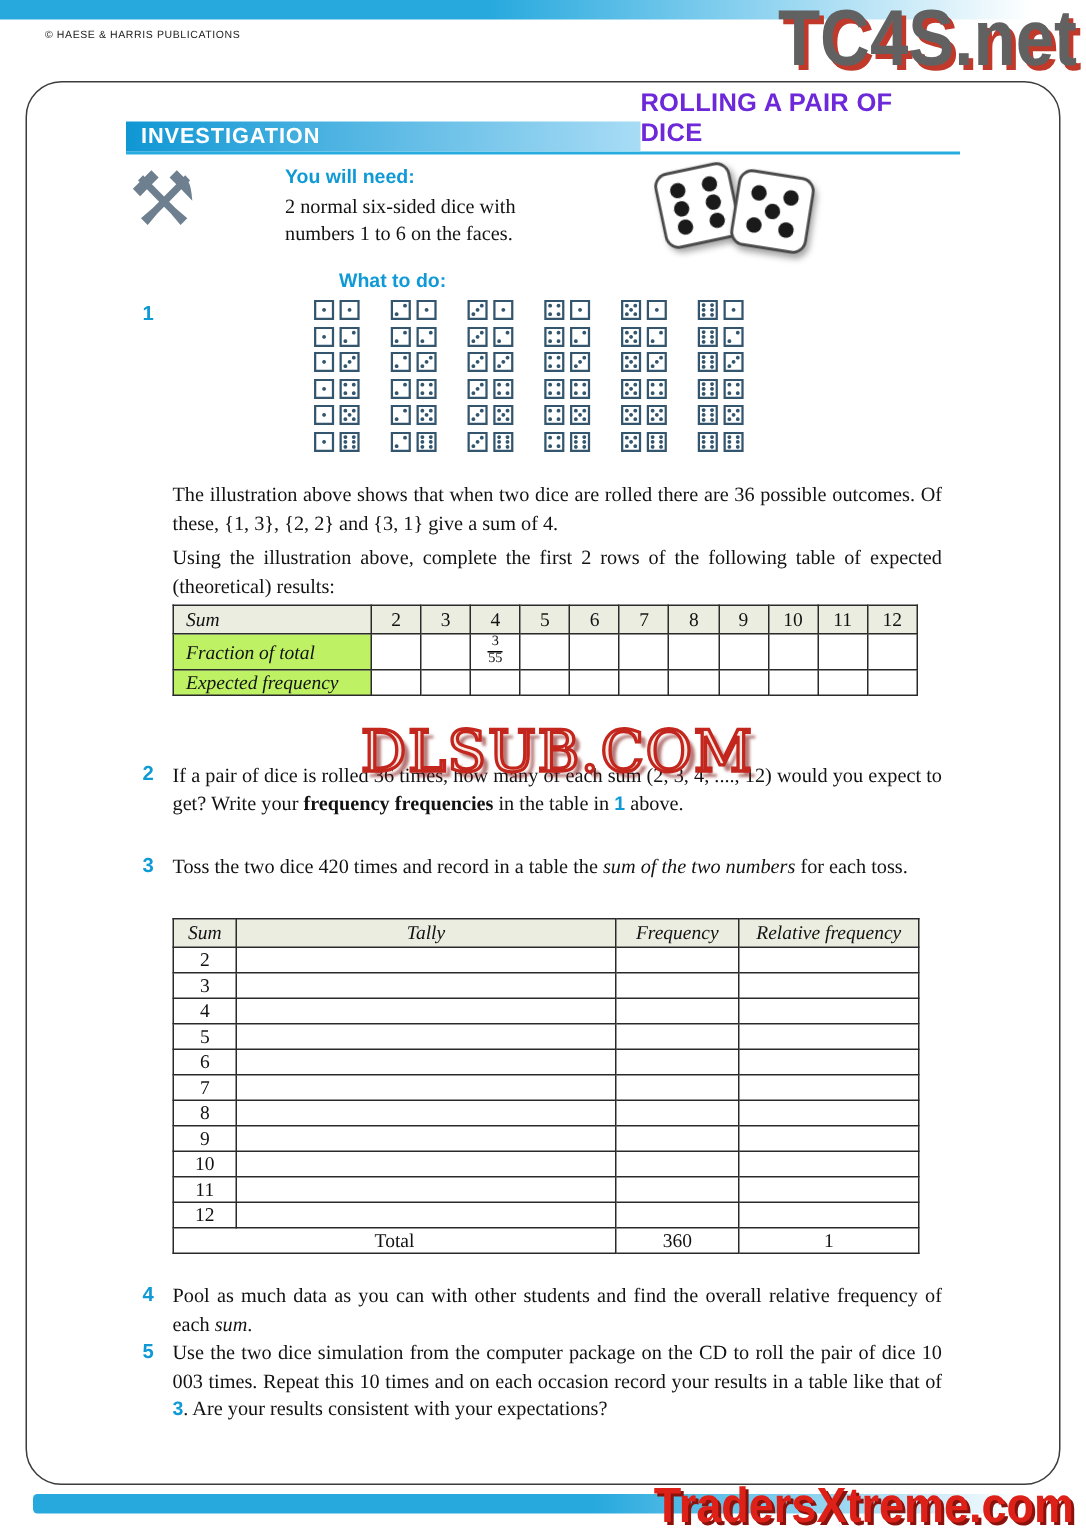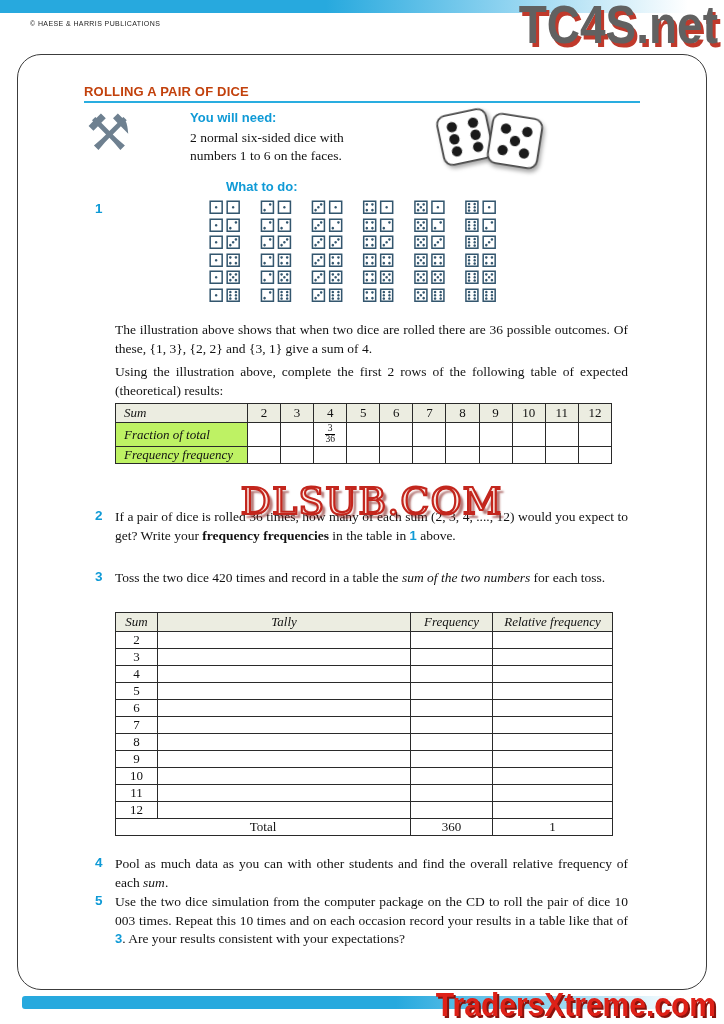--- a/index.html
+++ b/index.html
@@ -28,21 +28,21 @@
 
   
   .page-border { left:17px; top:54px; width:690px; height:936px; border:1.6px solid #3c3c3c; border-radius:24px; }
 
   
   .inv-header { left:84px; top:80px; width:556px; height:23px; border-bottom:2.5px solid #29ade0;
     display:flex; justify-content:space-between; align-items:flex-end; }
   .inv-banner { width:345px; height:20px; line-height:20px; padding-left:10px;
     background:linear-gradient(to right,#0f97d4,#a8dcf5);
     color:#ffffff; font-family:"Liberation Sans",sans-serif; font-weight:bold; font-size:14.5px; letter-spacing:.6px; }
-  .inv-title { font-family:"Liberation Sans",sans-serif; font-weight:bold; font-size:13px; color:#c2410c; padding-bottom:2px; letter-spacing:.2px; }
+  .inv-title { font-family:"Liberation Sans",sans-serif; font-weight:bold; font-size:17px; color:#6d28d9; padding-bottom:2px; letter-spacing:.2px; }
 
   .tools { left:86px; top:104px; font-family:"DejaVu Sans",sans-serif; font-size:50px; color:#6e8090; }
 
   .cyan-label { font-family:"Liberation Sans",sans-serif; font-weight:bold; font-size:13px; color:#0f9ad6; }
   .need-label { left:190px; top:110px; }
   .todo-label { left:190px; top:179px;margin-left:36px; }
   .need-text { left:190px; top:129px; width:182px; font-size:13.5px; line-height:1.3; }
 
   .big-dice { left:438px; top:110px; display:flex; gap:0; }
   .big-dice svg { filter:drop-shadow(2px 3px 2px rgba(0,0,0,.35)); }
@@ -85,20 +85,21 @@
 </style>
 </head>
 <body>
 
 <div class="abs top-bar"></div>
 <div class="abs copyright">© HAESE &amp; HARRIS PUBLICATIONS</div>
 <div class="abs wm-top">TC4S.net</div>
 <div class="abs page-border"></div>
 
 <div class="abs inv-header">
+  <div class="inv-banner">INVESTIGATION</div>
   <div class="inv-title">ROLLING A PAIR OF DICE</div>
 </div>
 
 <div class="abs tools">⚒</div>
 <div class="abs need-label cyan-label">You will need:</div>
 <div class="abs need-text">2 normal six-sided dice with numbers 1 to 6 on the faces.</div>
 <div class="abs big-dice" id="big-dice">
     <svg viewBox="0 0 100 100" width="54" height="54" style="transform:rotate(-12deg)">
       <rect x="4" y="4" width="92" height="92" rx="16" fill="#ffffff" stroke="#4a4a4a" stroke-width="3.5"></rect>
       <circle cx="30" cy="27" r="9.5" fill="#1a1a1a"></circle>
@@ -193,33 +194,33 @@
         <th>12</th>
       </tr>
     </thead>
     <tbody>
       <tr class="r1">
         <td class="lbl">Fraction of total</td>
         <td></td>
         <td></td>
         <td><span class="frac">
             <span class="fn">3</span>
-            <span class="fd">36</span>
+            <span class="fd">55</span>
           </span></td>
         <td></td>
         <td></td>
         <td></td>
         <td></td>
         <td></td>
         <td></td>
         <td></td>
         <td></td>
       </tr>
       <tr class="r3">
-        <td class="lbl">Frequency frequency</td>
+        <td class="lbl">Expected frequency</td>
         <td></td>
         <td></td>
         <td></td>
         <td></td>
         <td></td>
         <td></td>
         <td></td>
         <td></td>
         <td></td>
         <td></td>

